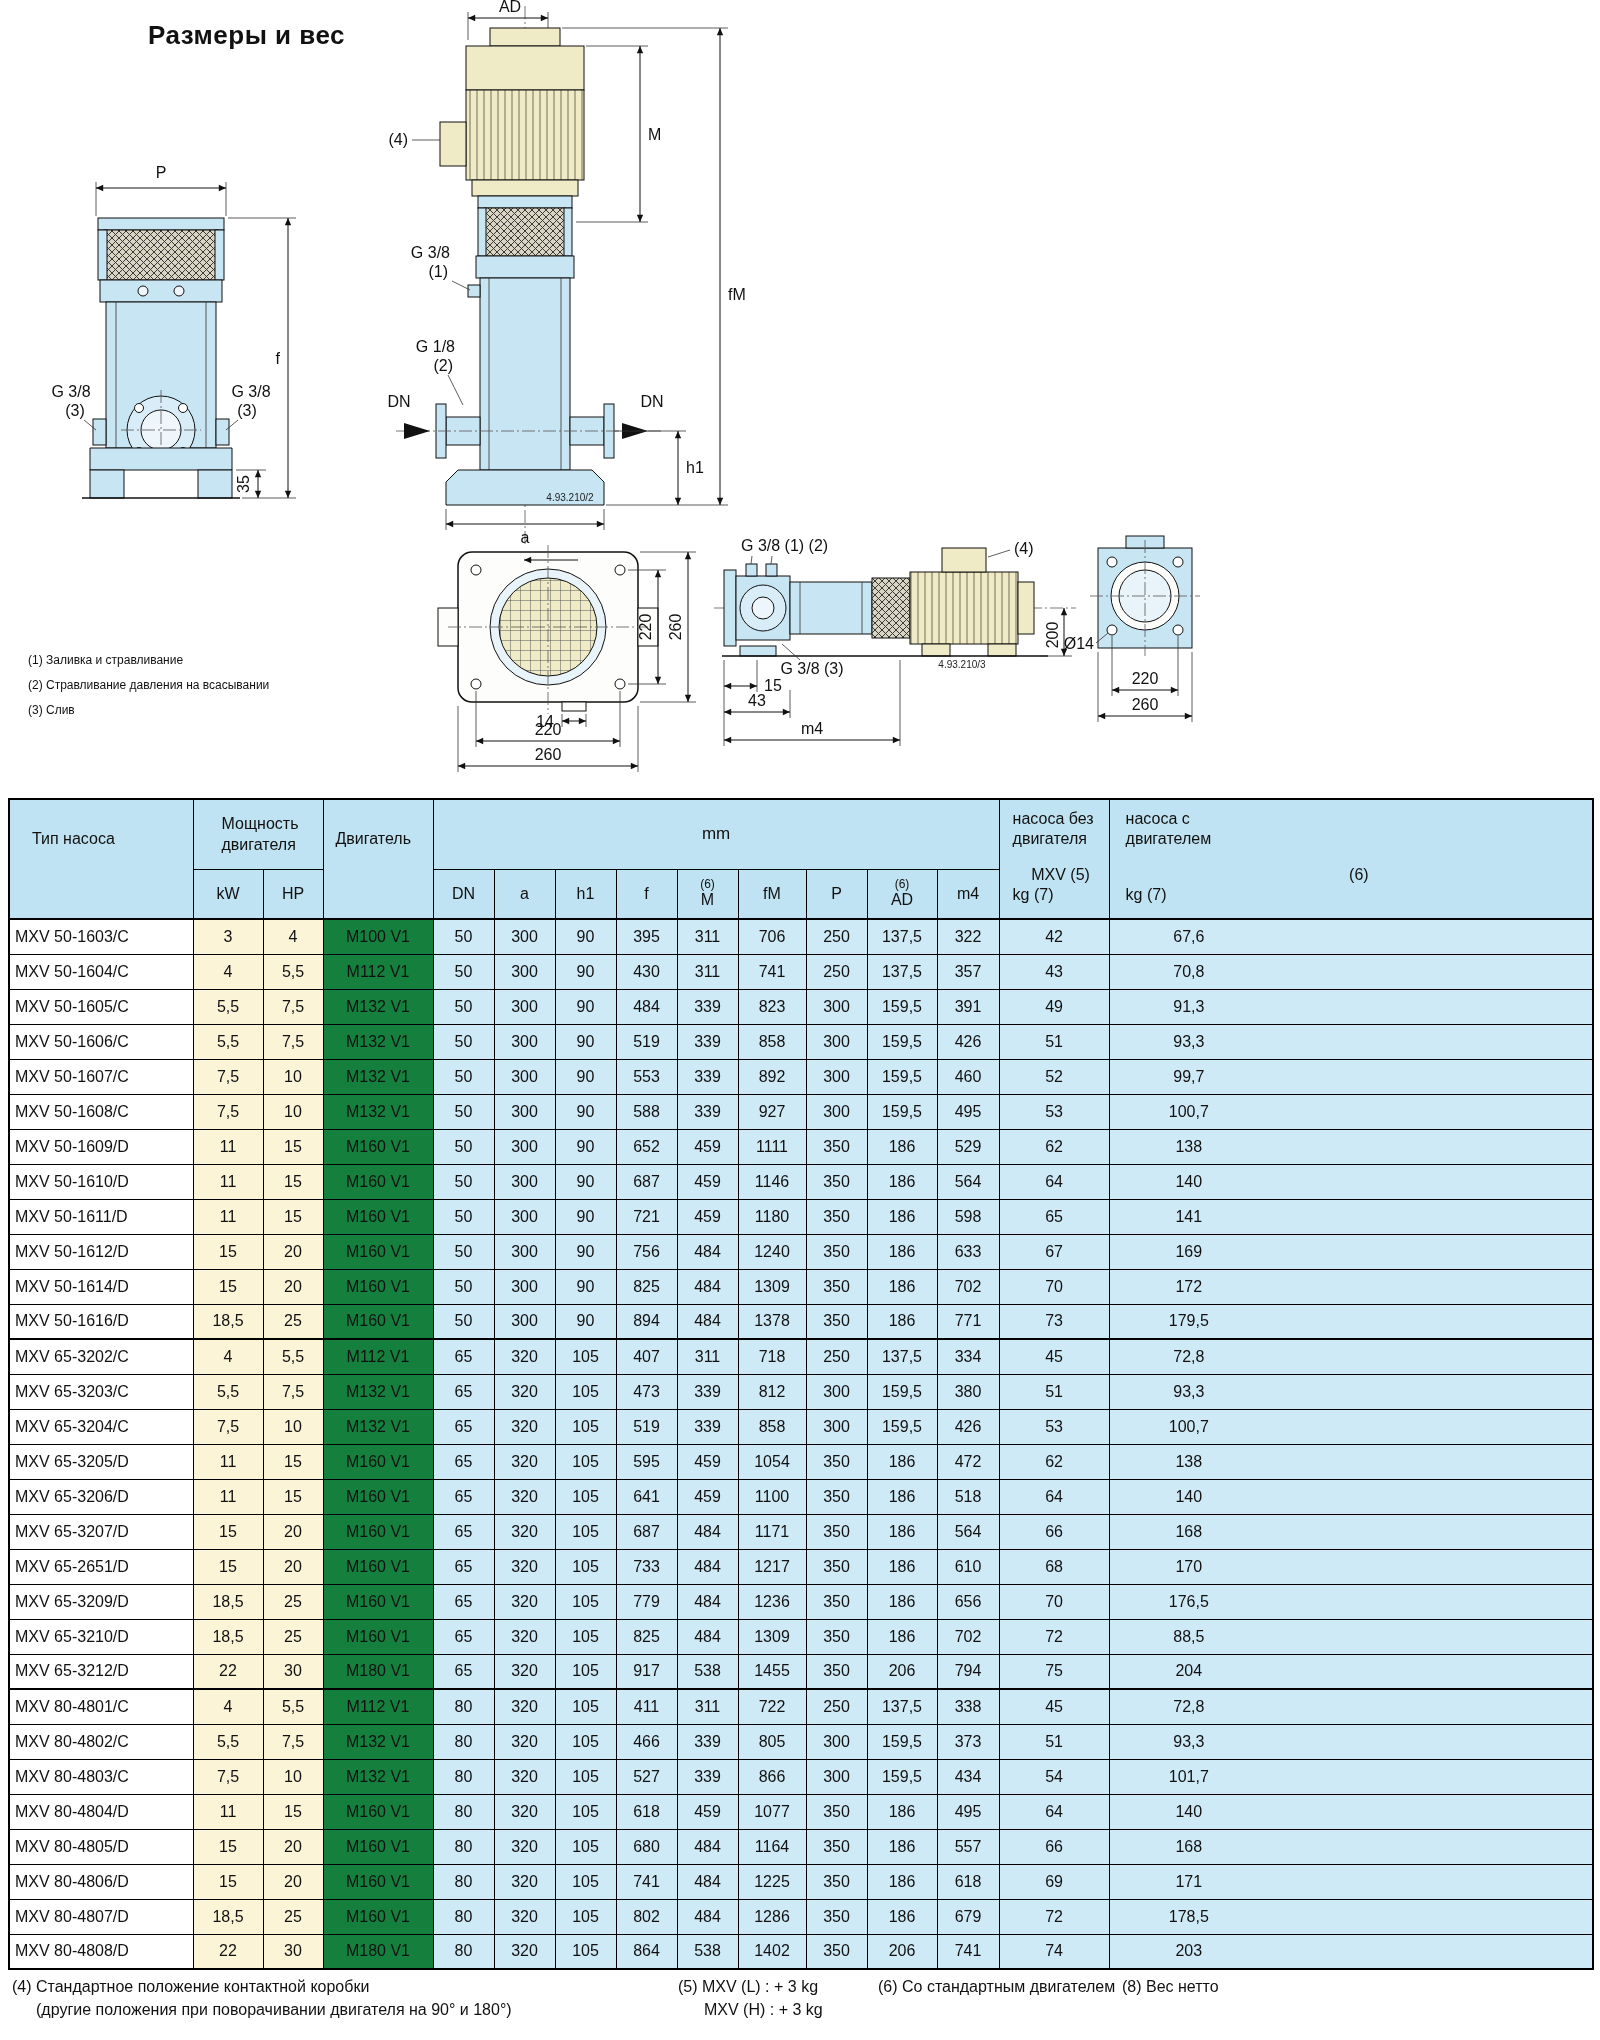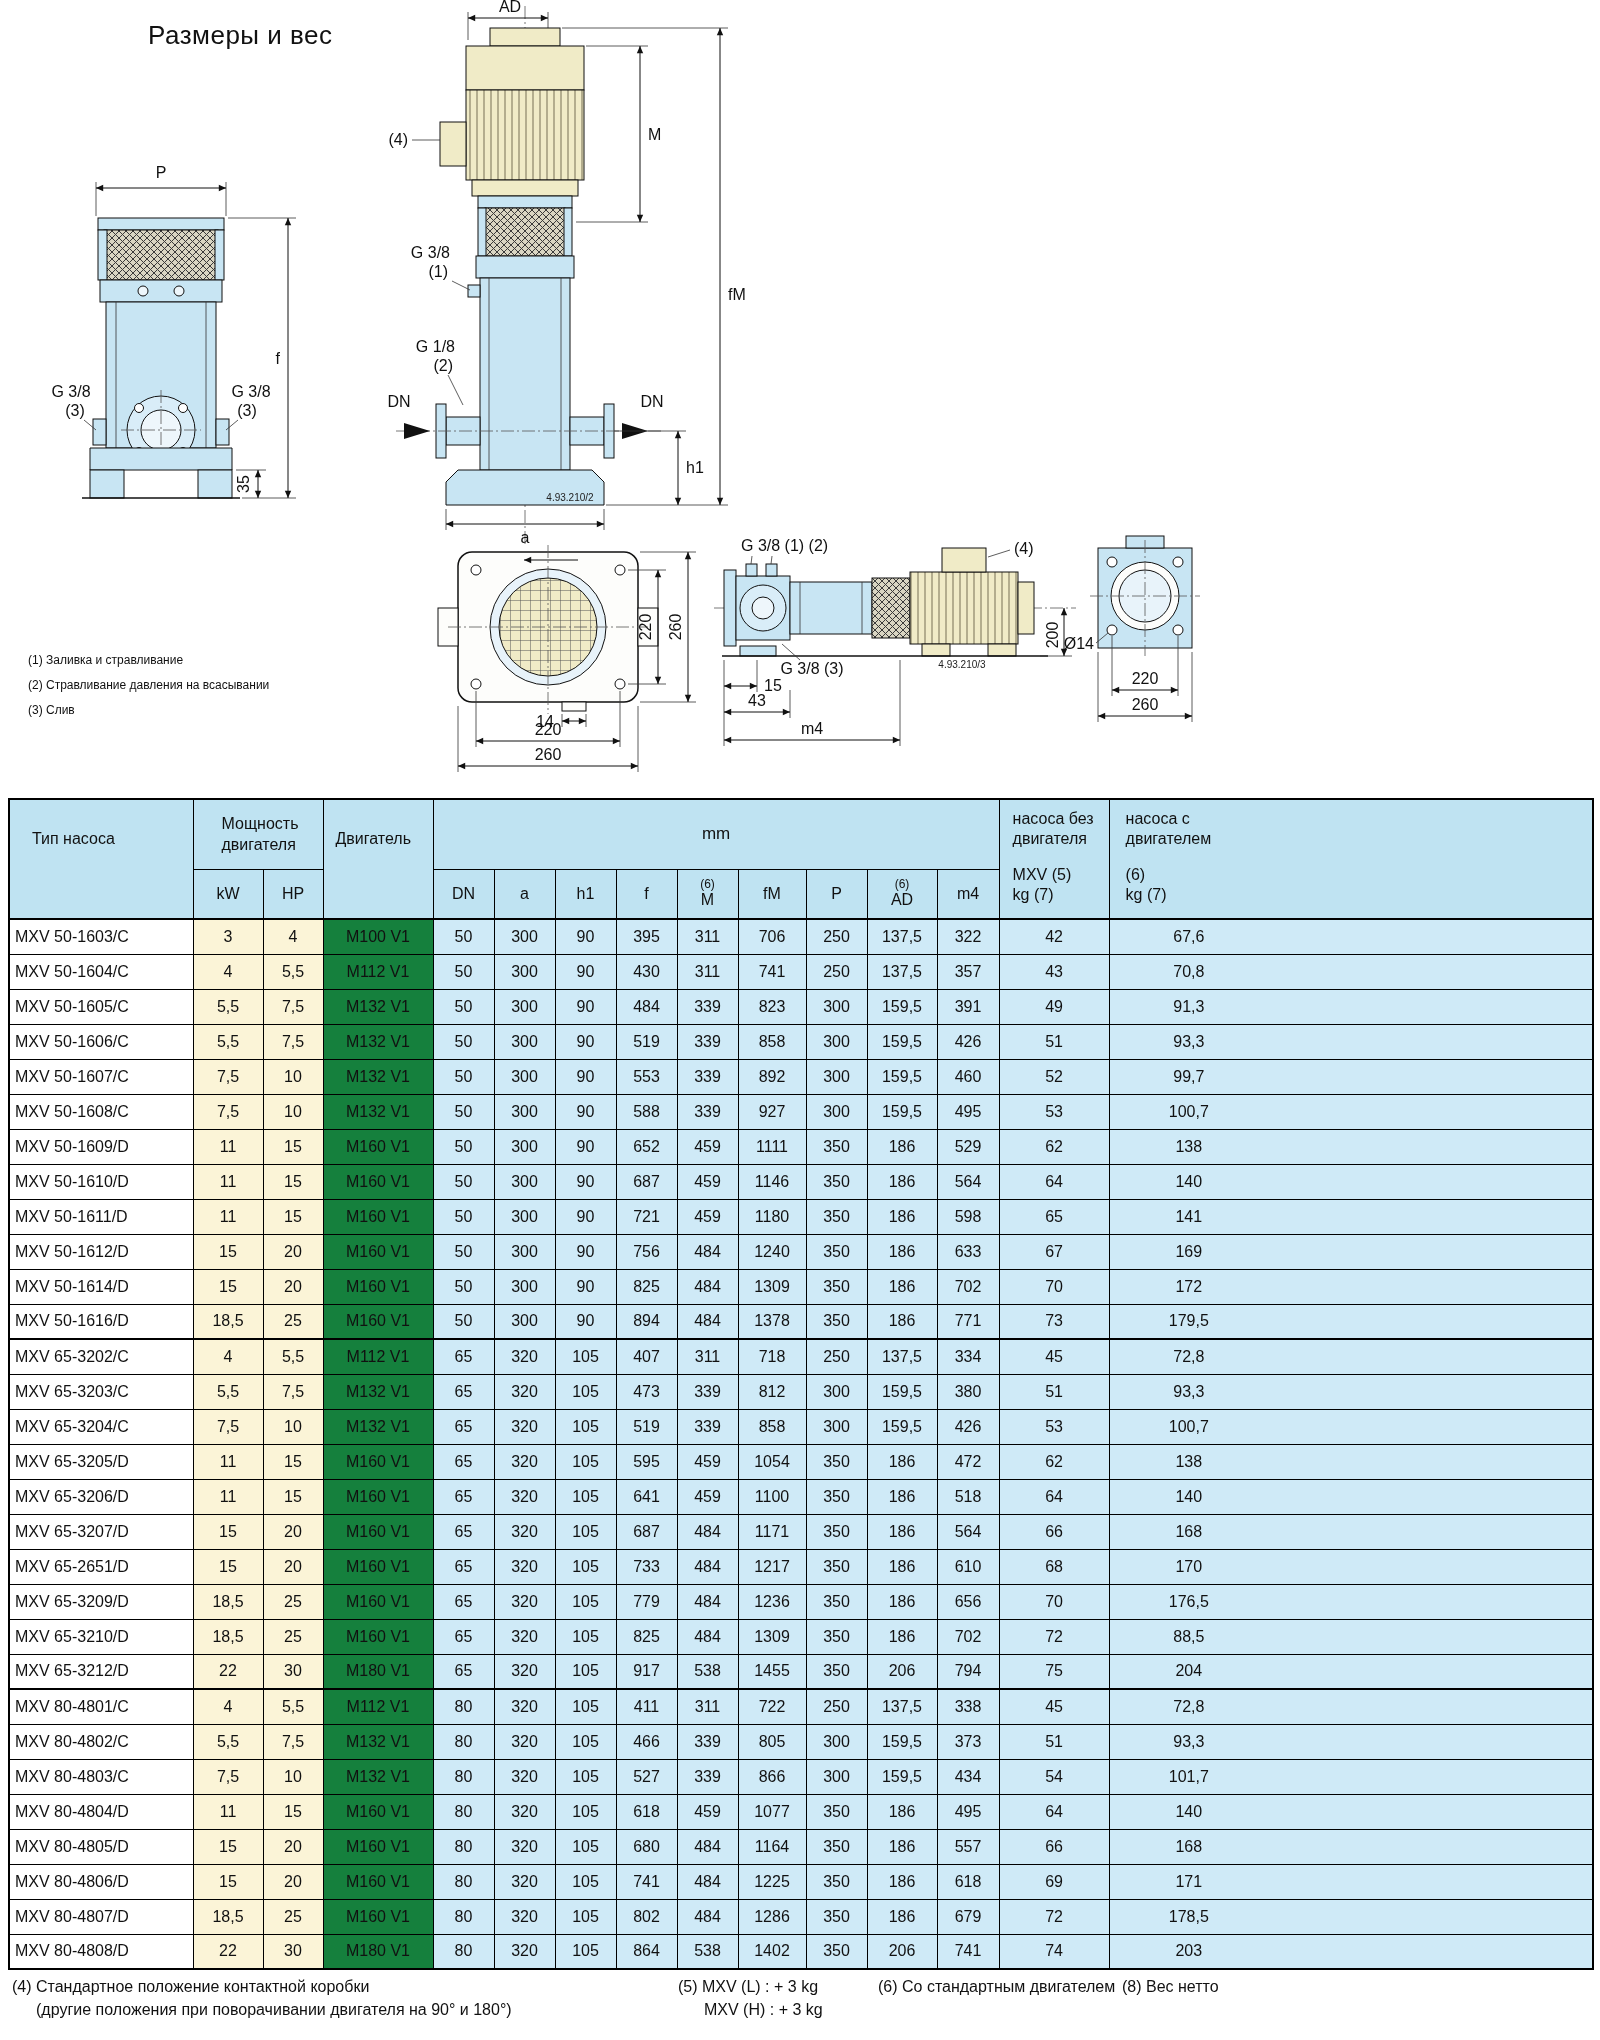--- a/index.html
+++ b/index.html
@@ -1,21 +1,21 @@
 <!DOCTYPE html>
 <html><head>
 <meta charset="utf-8">
 <style>
   * { margin:0; padding:0; box-sizing:border-box; }
   html,body { width:1600px; height:2040px; background:#ffffff; overflow:hidden;
     font-family:"Liberation Sans", sans-serif; color:#111; }
 
   
   .drawings { position:relative; width:1600px; height:798px; }
-  .page-title { position:absolute; left:148px; top:20px; font-size:26px; font-weight:normal; letter-spacing:0.5px; }
+  .page-title { position:absolute; left:148px; top:20px; font-size:26px; font-weight:bold; letter-spacing:0.5px; }
   .notes { position:absolute; left:28px; top:648px; font-size:12px; line-height:25px; }
   .drawings-svg { position:absolute; left:0; top:0; }
   .drawings-svg text { font-family:"Liberation Sans", sans-serif; font-size:16px; fill:#111; }
   .drawings-svg text.code { font-size:10px; fill:#222; }
   line.thin { stroke:#333; stroke-width:0.8; }
   line.dim  { stroke:#111; stroke-width:1; }
   line.cl   { stroke:#555; stroke-width:0.8; stroke-dasharray:13 3 2 3; }
   line.gnd  { stroke:#111; stroke-width:1.6; }
 
   
@@ -27,21 +27,21 @@
   thead .hrow1 th { height:70px; background:#bfe3f2; }
   thead .hrow2 th { height:50px; background:#bfe3f2; text-align:center; vertical-align:middle; border-bottom:2.5px solid #000; }
   thead .hrow1 th[rowspan] { border-bottom:2.5px solid #000; }
   th.h-type  { text-align:left; vertical-align:top; padding:30px 0 0 22px; }
   th.h-power { text-align:left; vertical-align:middle; padding-left:28px; line-height:21px; }
   th.h-motor { text-align:left; vertical-align:top; padding:30px 0 0 12px; }
   th.h-mm    { text-align:center; vertical-align:middle; font-size:17px; }
   th.h-kgw, th.h-kgwith { text-align:left; vertical-align:top; padding:9px 0 0 13px; line-height:20px; }
   th.h-kgwith { padding-left:16px; }
   th .hl { display:block; }
-  th .gap { margin-top:16px; }
+  th .gap { margin-top:16px;text-align:center; }
   th.h-kw, th.h-hp { background:#fbf4d7; }
   .sup6 { display:block; font-size:12px; line-height:13px; }
   tbody td { height:35px; text-align:center; vertical-align:middle; padding:0 2px; }
   tbody td.type  { background:#ffffff; text-align:left; padding-left:5px; }
   tbody td.kw, tbody td.hp { background:#fbf4d7; }
   tbody td.motor { background:#15803d; }
   tbody td.mm, tbody td.kgw, tbody td.kgwith { background:#cfeaf7; }
   tbody td.kgwith { text-align:center; padding-left:10px; padding-right:334px; }
   tbody tr.group-start td { border-top:2.5px solid #000; }
 

